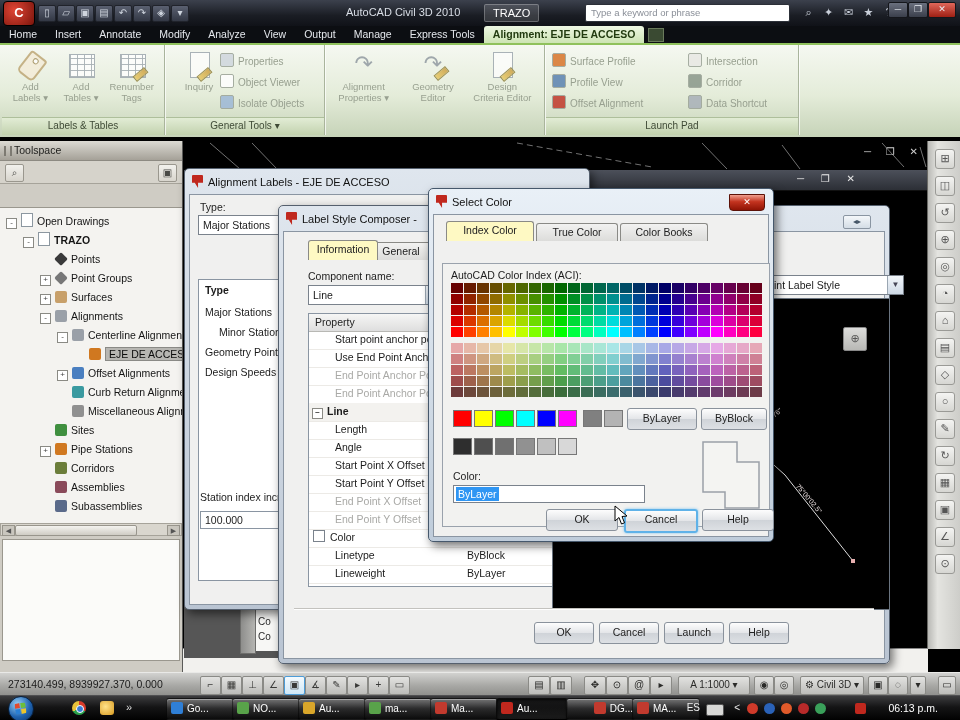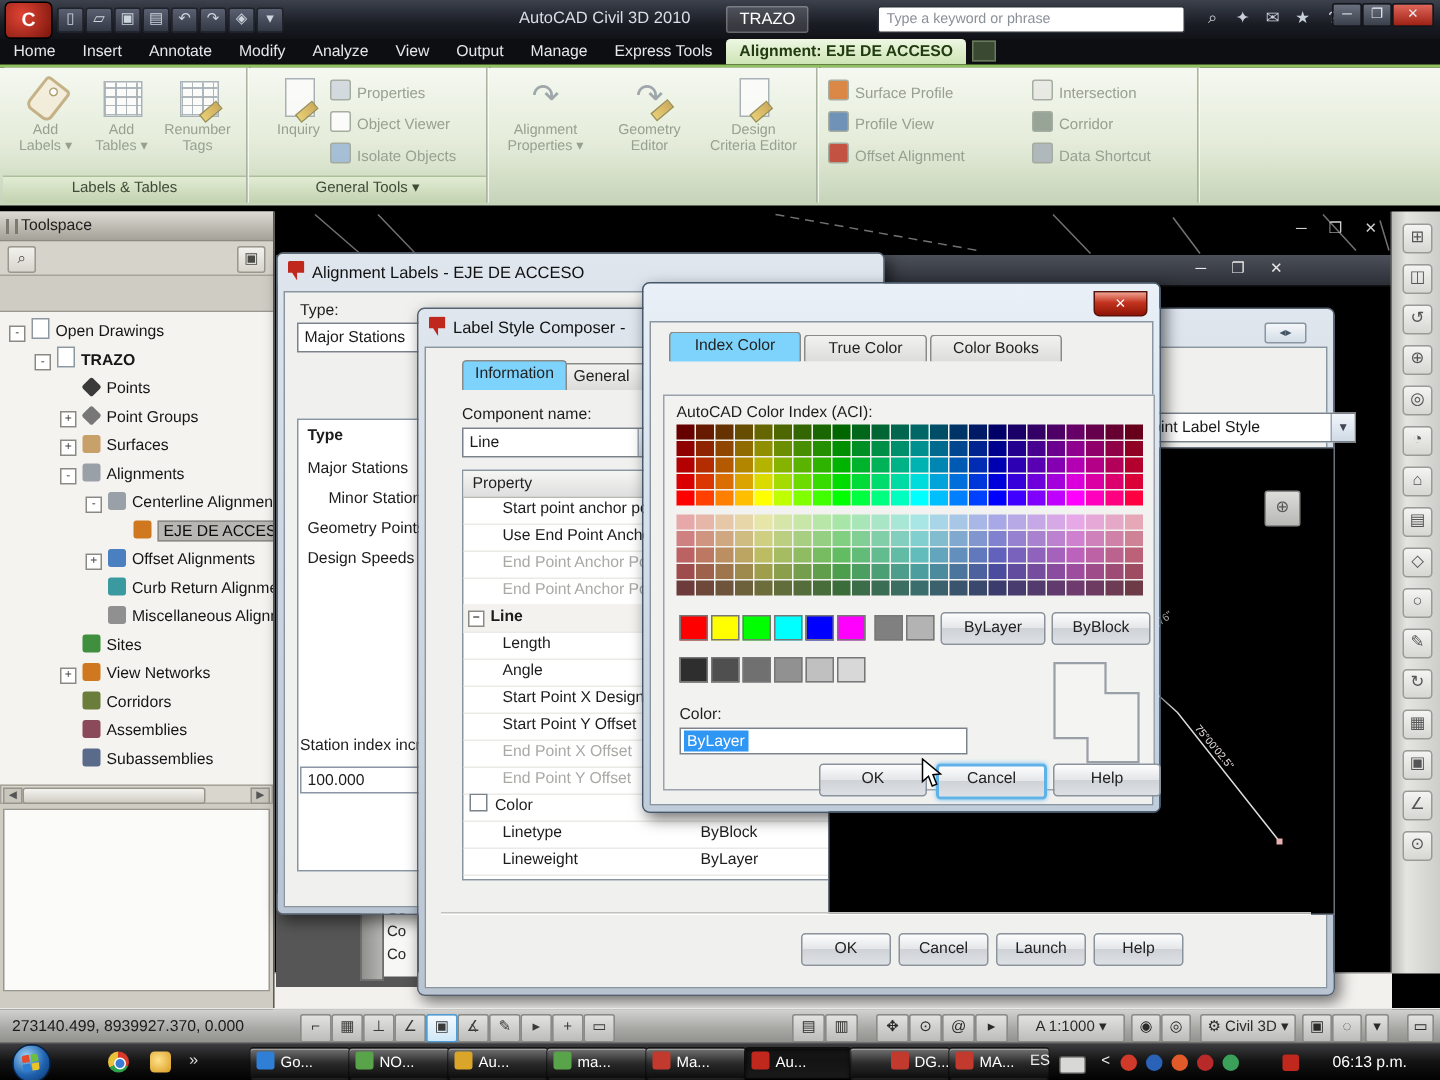--- a/index.html
+++ b/index.html
@@ -78,21 +78,21 @@
 
   
   .dlg{position:absolute;border:1px solid #55606e;border-radius:5px;
        background:linear-gradient(#dfe6ee,#b9c4d2);box-shadow:3px 4px 10px rgba(0,0,0,.55)}
   .dtitle{position:absolute;left:5px;top:4px;right:5px;height:19px;color:#111;font-size:11px;line-height:18px;white-space:nowrap;overflow:hidden}
   .dico{display:inline-block;width:11px;height:13px;background:#c0281e;border-radius:1px;margin:0 5px 0 2px;vertical-align:-2px;clip-path:polygon(0 0,100% 0,100% 60%,55% 60%,55% 100%,25% 60%,0 60%)}
   .dbody{position:absolute;left:4px;right:4px;top:25px;bottom:4px;background:#f0f0ef;border:1px solid #8a95a2}
   .vbtn{position:absolute;height:20px;background:linear-gradient(#fdfdfd,#e3e5e8 50%,#cfd3d8 50%,#dde0e4);border:1px solid #8a929c;border-radius:3px;color:#222;font-size:10.5px;text-align:center;line-height:19px}
   .vbtn.focus{border:2px solid #5fb2e8;box-shadow:0 0 3px #7cc3ef;line-height:17px}
   .tab{position:absolute;height:17px;background:linear-gradient(#f2f2f1,#dcdcda);border:1px solid #8a8a86;border-bottom:none;border-radius:3px 3px 0 0;color:#222;font-size:10.5px;text-align:center;line-height:16px}
-  .tab.active{background:#7dd3fc;height:19px;z-index:2}
+  .tab.active{background:#fef9c3;height:19px;z-index:2}
   .combo{position:absolute;background:#fff;border:1px solid #7a828c;color:#1a1a1a;font-size:10.5px;line-height:18px;padding-left:4px;white-space:nowrap;overflow:hidden}
   .combo .arr{position:absolute;right:0;top:0;bottom:0;width:15px;background:linear-gradient(#f2f6fa,#cfdae6);border-left:1px solid #9aa6b2;color:#445;font-size:8px;text-align:center;line-height:18px}
   .flabel{position:absolute;color:#1d1d1d;font-size:10.5px;white-space:nowrap}
 
   
   #dlg-align{left:184px;top:168px;width:404px;height:440px;z-index:4}
   #al-list{position:absolute;left:8px;top:84px;width:382px;height:300px;background:#fff;border:1px solid #8a95a2}
   .al-row{position:absolute;left:6px;color:#1c1c1c;font-size:10.5px;white-space:nowrap}
   #al-field{position:absolute;left:10px;top:340px;width:102px;height:16px;background:#fff;border:1px solid #8a95a2;font-size:10.5px;line-height:16px;padding-left:4px;color:#1c1c1c}
 
@@ -240,20 +240,21 @@
       </div>
       <div class="bigbtn" style="left: 142.667px; width: 67.3333px;">
         <div class="icb">
           <div class="pgic pencil"></div>
         </div>
         <div class="lbl">Design
 Criteria Editor</div>
       </div>
     </div>
     <div class="panel" style="left: 546px; width: 252px;">
+      <div class="pcap">Launch Pad</div>
       <div class="smallbtn" style="left: 6px; top: 8px;"><span class="ics" style="background: rgb(216, 116, 42);"></span>Surface Profile</div>
       <div class="smallbtn" style="left: 6px; top: 29px;"><span class="ics" style="background: rgb(90, 130, 176);"></span>Profile View</div>
       <div class="smallbtn" style="left: 6px; top: 50px;"><span class="ics" style="background: rgb(192, 57, 43);"></span>Offset Alignment</div>
       <div class="smallbtn" style="left: 142px; top: 8px;"><span class="ics" style="background: rgb(232, 232, 228);"></span>Intersection</div>
       <div class="smallbtn" style="left: 142px; top: 29px;"><span class="ics" style="background: rgb(138, 151, 138);"></span>Corridor</div>
       <div class="smallbtn" style="left: 142px; top: 50px;"><span class="ics" style="background: rgb(168, 176, 184);"></span>Data Shortcut</div>
     </div>
   </div>
 
 <div class="abs" id="drawing">
@@ -315,21 +316,21 @@
       <div class="titem" style="top: 42px; left: 40px;"><span style="display: inline-block; width: 15px;"></span><span class="tico" style="background: rgb(58, 58, 58); transform: rotate(45deg) scale(0.8);"></span><span>Points</span></div>
       <div class="titem" style="top: 61px; left: 40px;"><span class="texp">+</span><span class="tico" style="background: rgb(119, 119, 119); transform: rotate(45deg) scale(0.8);"></span><span>Point Groups</span></div>
       <div class="titem" style="top: 80px; left: 40px;"><span class="texp">+</span><span class="tico" style="background: rgb(200, 160, 106);"></span><span>Surfaces</span></div>
       <div class="titem" style="top: 99px; left: 40px;"><span class="texp">-</span><span class="tico" style="background: rgb(154, 160, 168);"></span><span>Alignments</span></div>
       <div class="titem" style="top: 118px; left: 57px;"><span class="texp">-</span><span class="tico" style="background: rgb(154, 160, 168);"></span><span>Centerline Alignments</span></div>
       <div class="titem" style="top: 137px; left: 74px;"><span style="display: inline-block; width: 15px;"></span><span class="tico" style="background: rgb(208, 120, 32);"></span><span class="tsel">EJE DE ACCESO</span></div>
       <div class="titem" style="top: 156px; left: 57px;"><span class="texp">+</span><span class="tico" style="background: rgb(74, 127, 192);"></span><span>Offset Alignments</span></div>
       <div class="titem" style="top: 175px; left: 57px;"><span style="display: inline-block; width: 15px;"></span><span class="tico" style="background: rgb(58, 154, 160);"></span><span>Curb Return Alignments</span></div>
       <div class="titem" style="top: 194px; left: 57px;"><span style="display: inline-block; width: 15px;"></span><span class="tico" style="background: rgb(144, 144, 144);"></span><span>Miscellaneous Alignments</span></div>
       <div class="titem" style="top: 213px; left: 40px;"><span style="display: inline-block; width: 15px;"></span><span class="tico" style="background: rgb(63, 143, 63);"></span><span>Sites</span></div>
-      <div class="titem" style="top: 232px; left: 40px;"><span class="texp">+</span><span class="tico" style="background: rgb(208, 120, 32);"></span><span>View Networks</span></div>
+      <div class="titem" style="top: 232px; left: 40px;"><span class="texp">+</span><span class="tico" style="background: rgb(208, 120, 32);"></span><span>Pipe Stations</span></div>
       <div class="titem" style="top: 251px; left: 40px;"><span style="display: inline-block; width: 15px;"></span><span class="tico" style="background: rgb(107, 125, 58);"></span><span>Corridors</span></div>
       <div class="titem" style="top: 270px; left: 40px;"><span style="display: inline-block; width: 15px;"></span><span class="tico" style="background: rgb(138, 74, 90);"></span><span>Assemblies</span></div>
       <div class="titem" style="top: 289px; left: 40px;"><span style="display: inline-block; width: 15px;"></span><span class="tico" style="background: rgb(90, 106, 138);"></span><span>Subassemblies</span></div>
     </div>
   <div class="abs" id="ts-hscroll">
     <div class="abs hsarr" style="left:1px">◀</div>
     <div class="abs" id="ts-hthumb"></div>
     <div class="abs hsarr" style="right:1px">▶</div>
   </div>
   <div class="abs" id="ts-itemview"></div>
@@ -372,21 +373,21 @@
       <div id="lsc-vscroll">
           <div id="lsc-vdown">▼</div>
         </div>
     <div class="prow" style="top: 17px;"><span style="display: inline-block; width: 26px;"></span><span>Start point anchor point</span></div>
         <div class="prow" style="top: 35px;"><span style="display: inline-block; width: 26px;"></span><span>Use End Point Anchor Point</span></div>
         <div class="prow gray" style="top: 53px;"><span style="display: inline-block; width: 26px;"></span><span>End Point Anchor Point</span></div>
         <div class="prow gray" style="top: 71px;"><span style="display: inline-block; width: 26px;"></span><span>End Point Anchor Point</span></div>
         <div class="prow group" style="top: 89px;"><span class="pexp">−</span><span>Line</span></div>
         <div class="prow" style="top: 107px;"><span style="display: inline-block; width: 26px;"></span><span>Length</span></div>
         <div class="prow" style="top: 125px;"><span style="display: inline-block; width: 26px;"></span><span>Angle</span></div>
-        <div class="prow" style="top: 143px;"><span style="display: inline-block; width: 26px;"></span><span>Start Point X Design</span></div>
+        <div class="prow" style="top: 143px;"><span style="display: inline-block; width: 26px;"></span><span>Start Point X Offset</span></div>
         <div class="prow" style="top: 161px;"><span style="display: inline-block; width: 26px;"></span><span>Start Point Y Offset</span></div>
         <div class="prow gray" style="top: 179px;"><span style="display: inline-block; width: 26px;"></span><span>End Point X Offset</span></div>
         <div class="prow gray" style="top: 197px;"><span style="display: inline-block; width: 26px;"></span><span>End Point Y Offset</span></div>
         <div class="prow" style="top: 215px;"><span class="pchk"></span><span>Color</span></div>
         <div class="prow" style="top: 233px;"><span style="display: inline-block; width: 26px;"></span><span>Linetype</span><span class="val">ByBlock</span></div>
         <div class="prow" style="top: 251px;"><span style="display: inline-block; width: 26px;"></span><span>Lineweight</span><span class="val">ByLayer</span></div>
       </div>
     <div class="combo" style="left:464px;top:43px;width:150px;height:18px">
       <span>y Point Label Style</span><span class="arr">▼</span>
     </div>
@@ -410,20 +411,21 @@
     <div id="lsc-buttons">
         <div class="vbtn" style="left: 250px; top: 390px; width: 58px;">OK</div>
         <div class="vbtn" style="left: 315px; top: 390px; width: 58px;">Cancel</div>
         <div class="vbtn" style="left: 380px; top: 390px; width: 58px;">Launch</div>
         <div class="vbtn" style="left: 445px; top: 390px; width: 58px;">Help</div>
       </div>
   </div>
 </div>
 
 <div class="dlg" id="dlg-color">
+  <div class="dtitle"><span class="dico"></span><span>Select Color</span></div>
   <div id="sc-close">✕</div>
   <div class="dbody">
     <div id="sc-tabs">
         <div class="tab active" style="left: 12px; top: 6px; width: 86px;">Index Color</div>
         <div class="tab" style="left: 102px; top: 8px; width: 80px;">True Color</div>
         <div class="tab" style="left: 186px; top: 8px; width: 86px;">Color Books</div>
       </div>
     <div id="sc-panel">
       <div class="flabel" style="left:8px;top:5px">AutoCAD Color Index (ACI):</div>
       <div class="swgrid" id="sc-grid1" style="left:8px;top:19px">

